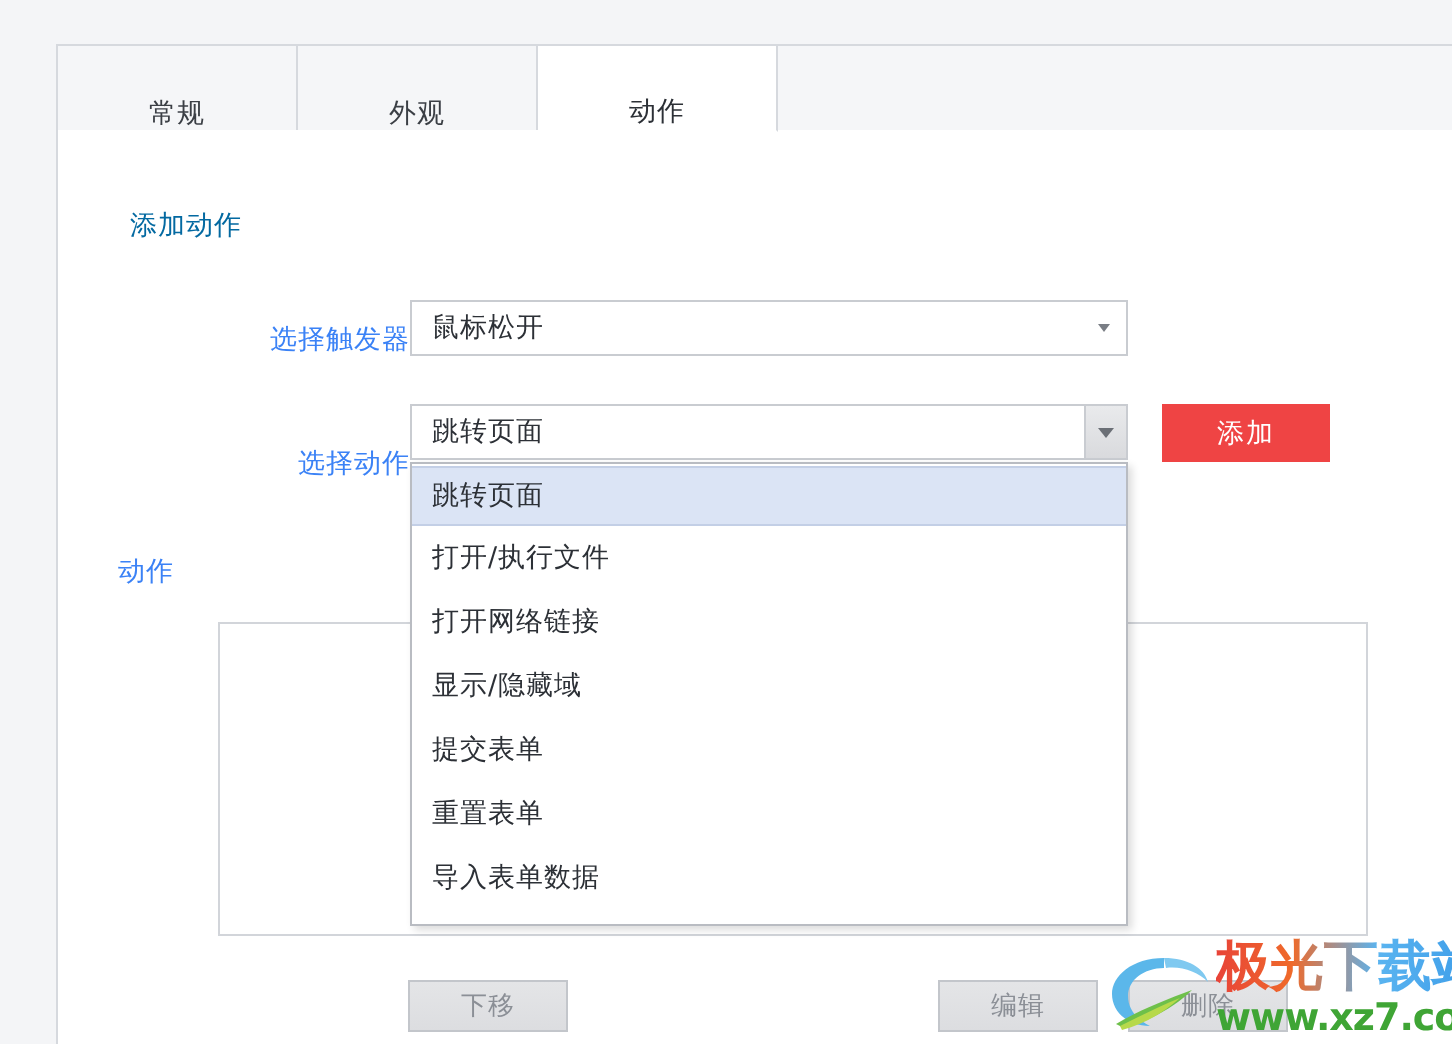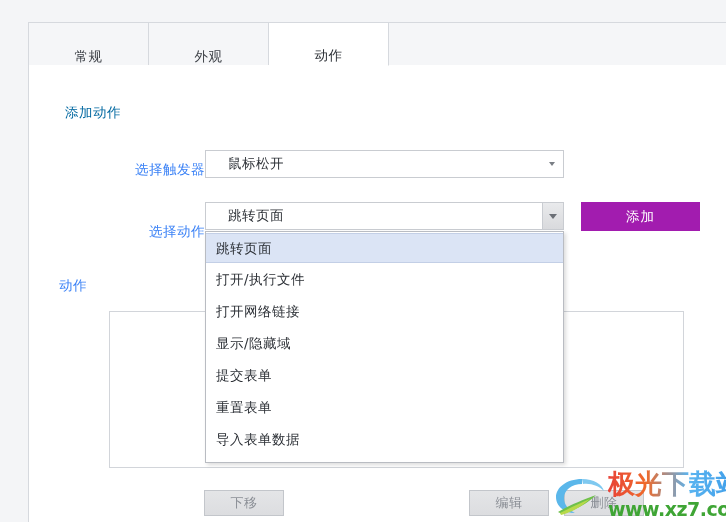--- a/index.html
+++ b/index.html
@@ -90,21 +90,20 @@
 
   
   .combo {
     position: absolute;
     box-sizing: border-box;
     background: #ffffff;
     border: 1px solid #c9ccd1;
     display: flex;
     align-items: center;
     height: 28px;
-    padding-left: 12px;
   }
   .combo-text {
     flex: 1 1 auto;
     padding-left: 10px;
     font-size: 13.5px;
     color: #2c3036;
     letter-spacing: 0.5px;
     white-space: nowrap;
     overflow: hidden;
   }
@@ -169,23 +168,23 @@
     border-bottom: 1px solid #c3cfe6;
     height: 30px;
     line-height: 28px;
   }
 
   
   .btn-add {
     position: absolute;
     left: 552px;
     top: 137px;
-    width: 119px;
+    width: 84px;
     height: 29px;
-    background: #a21caf;
+    background: #ef4444;
     border: none;
     color: #ffffff;
     font-size: 13.5px;
     font-family: inherit;
     letter-spacing: 1px;
     cursor: pointer;
   }
 
   
   .listbox {

